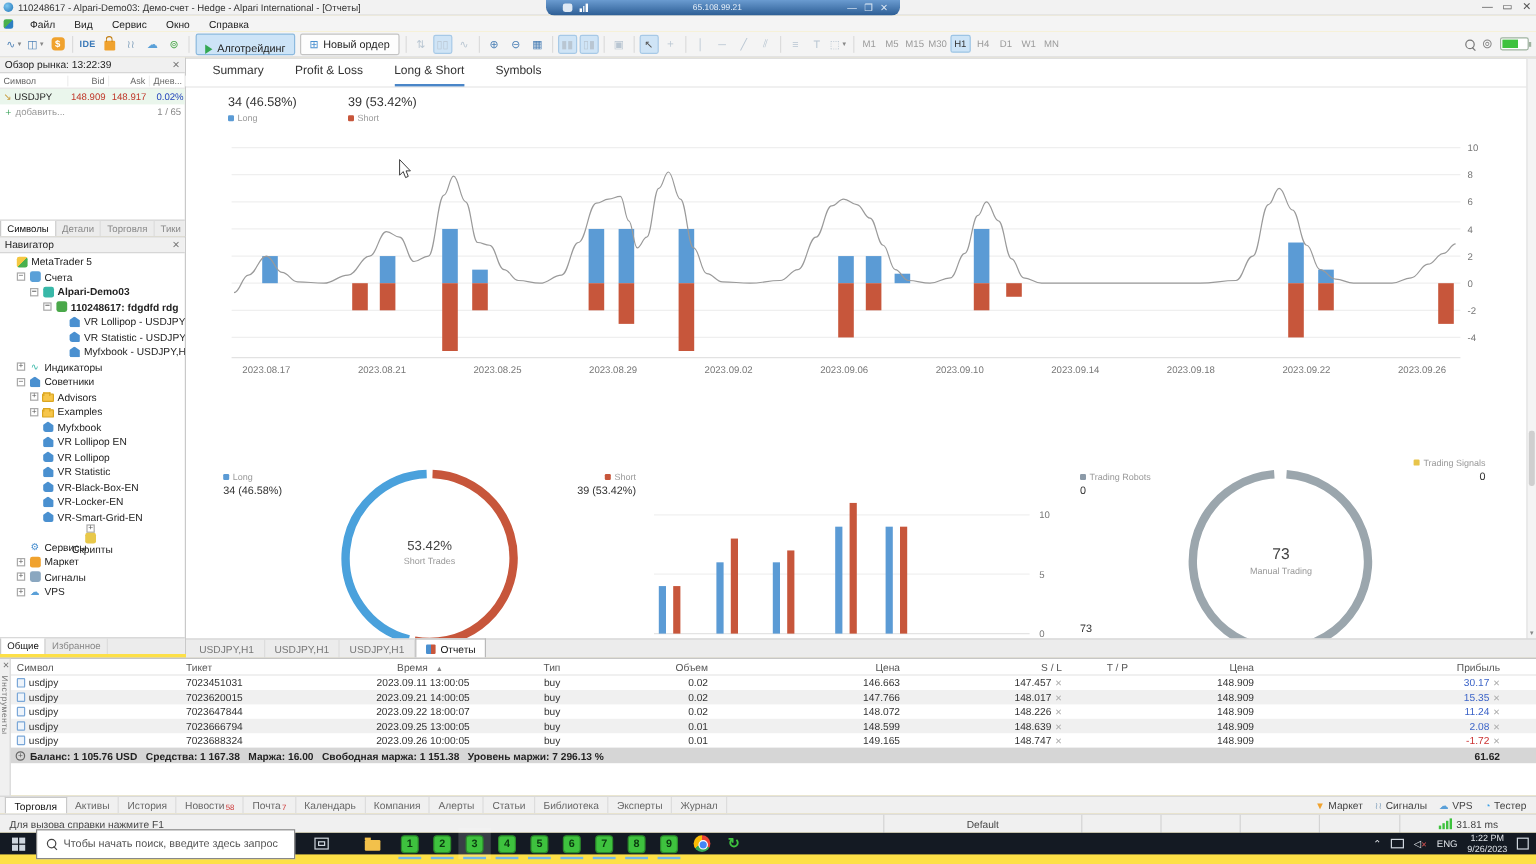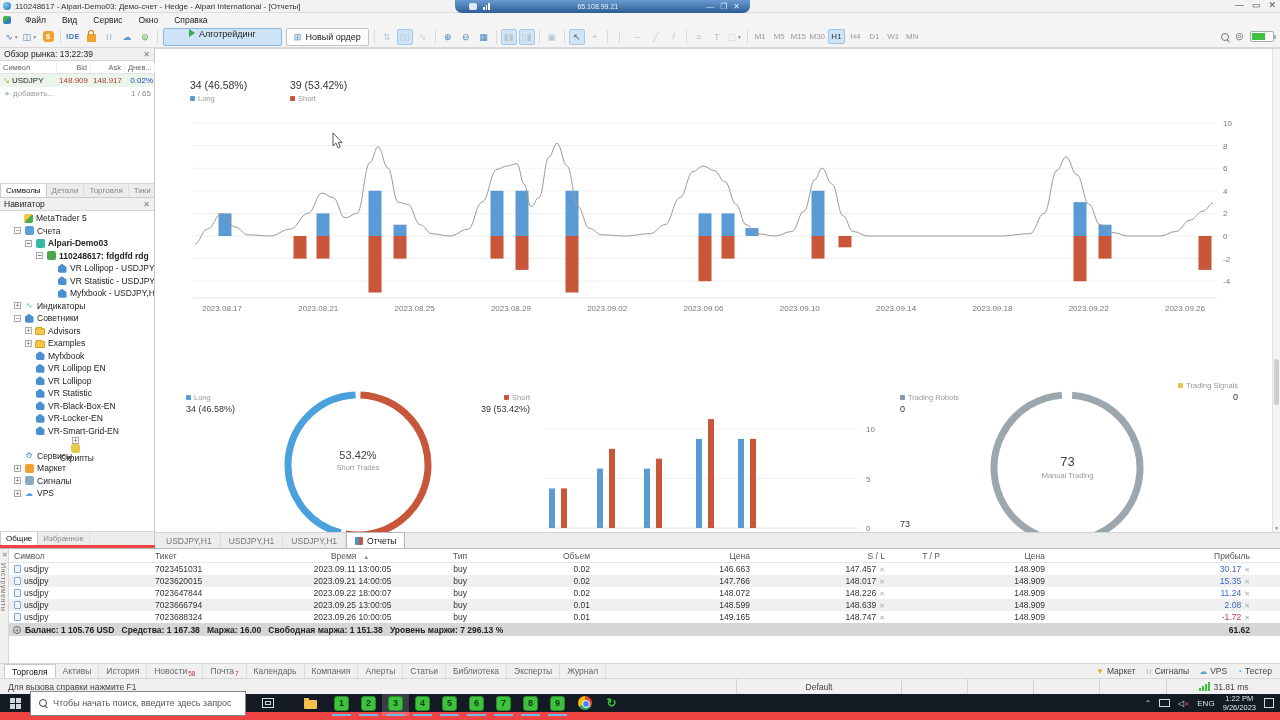--- a/index.html
+++ b/index.html
@@ -1,17 +1,17 @@
 <!DOCTYPE html>
 <html><head>
 <meta charset="utf-8">
 <style>
   html,body{margin:0;padding:0;background:#888;}
   *{box-sizing:border-box;font-family:"Liberation Sans",sans-serif;}
-  .screen{position:relative;width:1280px;height:720px;background:#ef4444;overflow:hidden;font-family:"Liberation Sans",sans-serif;}
+  .screen{position:relative;width:1280px;height:720px;background:#fde047;overflow:hidden;font-family:"Liberation Sans",sans-serif;}
   
   .titlebar{position:absolute;left:0;top:0;width:1280px;height:13px;background:#f2f2f2;border-bottom:1px solid #dcdcdc;display:flex;align-items:center;font-size:8px;color:#333;}
   .app-icon{width:8px;height:8px;margin:0 4px 0 3px;border-radius:50%;background:radial-gradient(circle at 35% 35%,#7ec8f0,#1d72b8);}
   .win-controls{position:absolute;right:4px;top:0;display:flex;gap:8px;font-size:9px;color:#555;}
   .rdp-bar{position:absolute;left:455px;top:0;width:295px;height:13px;background:linear-gradient(#6a9bd0,#2c5d94);border-radius:0 0 7px 7px;display:flex;align-items:center;color:#eaf2fa;font-size:7px;}
   .rdp-pin{width:8px;height:7px;background:#dfe9f4;border-radius:2px;margin-left:14px;}
   .rdp-sig{display:flex;align-items:flex-end;gap:1px;margin-left:6px;}
   .rdp-sig i{display:block;width:1.5px;background:#fff;}
   .rdp-addr{flex:1;text-align:center;}
   .rdp-controls{display:flex;gap:6px;margin-right:10px;font-size:8px;color:#dce8f5;}
@@ -23,21 +23,21 @@
   .toolbar{position:absolute;left:0;top:26px;width:1280px;height:22px;background:#f4f4f4;border-bottom:1px solid #d8d8d8;display:flex;align-items:center;padding-left:3px;font-size:9px;color:#4a7fb5;}
   .tb-ic{min-width:16px;height:16px;display:flex;align-items:center;justify-content:center;margin:0 1px;border-radius:2px;font-size:9px;}
   .tb-ic.dis{color:#b9c6d2;}
   .tb-ic.hl{background:#cfe4f6;border:1px solid #a7c9e6;}
   .tb-sep{width:1px;height:14px;background:#dcdcdc;margin:0 3px;}
   .tb-caret{font-size:5px;color:#888;margin-left:1px;}
   .chip-coin{width:11px;height:11px;border-radius:3px;background:#f0a22e;color:#fff;font-size:8px;font-weight:bold;display:flex;align-items:center;justify-content:center;}
   .chip-lock{width:9px;height:8px;background:#f0a22e;border-radius:1px;position:relative;margin-top:3px;}
   .chip-lock::before{content:"";position:absolute;left:1.5px;top:-4px;width:4px;height:4px;border:1.5px solid #c27f14;border-bottom:none;border-radius:3px 3px 0 0;}
   .ide-txt{font-size:7.5px;font-weight:bold;color:#3a79b8;letter-spacing:.3px;}
-  .btn-algo{display:flex;align-items:flex-start;gap:4px;height:18px;padding:0 25px;background:#cde4f7;border:1px solid #8bb9de;border-radius:2px;color:#222;font-size:9px;margin:5px 2px;}
+  .btn-algo{display:flex;align-items:flex-end;gap:4px;height:18px;padding:0 7px;background:#cde4f7;border:1px solid #8bb9de;border-radius:2px;color:#222;font-size:9px;margin:5px 2px;}
   .play-ic{width:0;height:0;border-left:6px solid #34a853;border-top:4px solid transparent;border-bottom:4px solid transparent;}
   .btn-order{display:flex;align-items:center;gap:4px;height:18px;padding:0 7px;background:#fdfdfd;border:1px solid #c4c4c4;border-radius:2px;color:#222;font-size:9px;margin:0 2px;}
   .order-ic{color:#4a90d0;font-size:9px;}
   .tf{min-width:17px;height:15px;display:flex;align-items:center;justify-content:center;font-size:8px;color:#9a9a9a;margin:0 1px;border-radius:2px;}
   .tf.active{background:#cde4f7;border:1px solid #9cc4e4;color:#333;}
   .tb-right{margin-left:auto;display:flex;align-items:center;margin-right:6px;gap:6px;}
   .search-glyph{position:relative;width:8px;height:8px;}
   .search-glyph::before{content:"";position:absolute;left:0;top:0;width:6px;height:6px;border:1.3px solid #777;border-radius:50%;}
   .search-glyph::after{content:"";position:absolute;left:6px;top:6px;width:4px;height:1.4px;background:#777;transform:rotate(45deg);transform-origin:0 0;}
   .batt{width:24px;height:11px;border:1px solid #9fb3a0;border-radius:2px;background:#fff;position:relative;}
@@ -282,21 +282,21 @@
         <span class="mini-tab">Тики</span>
       </div>
   </div>
 
   <div class="nav">
     <div class="panel-hdr">
       <span>Навигатор</span>
       <span class="x">✕</span>
     </div>
     <div class="tree" id="nav-tree">
-        <div class="tree-item" style="padding-left: 13px;">
+        <div class="tree-item" style="padding-left: 3px;">
           <span class="exp none"></span>
           <span class="t-ic">
             <span class="chip" style="background: linear-gradient(135deg, rgb(245, 200, 66) 50%, rgb(73, 176, 78) 50%);"></span>
           </span>
           <span>MetaTrader 5</span>
         </div>
         <div class="tree-item" style="padding-left: 14px;">
           <span class="exp">−</span>
           <span class="t-ic">
             <span class="chip" style="background: rgb(90, 160, 216);"></span>
@@ -445,20 +445,26 @@
           <span>VPS</span>
         </div>
       </div>
     <div class="mini-tabs" id="nav-tabs">
         <span class="mini-tab active">Общие</span>
         <span class="mini-tab">Избранное</span>
       </div>
   </div>
 
   <div class="main">
+    <div class="report-tabs" id="report-tabs">
+        <span class="report-tab">Summary</span>
+        <span class="report-tab">Profit &amp; Loss</span>
+        <span class="report-tab active">Long &amp; Short</span>
+        <span class="report-tab">Symbols</span>
+      </div>
 
     <div class="stat" style="left:35px;">
       <div>34 (46.58%)</div>
       <div class="leg">
           <span class="dot" style="background:#5b9bd5"></span>
           <span>Long</span>
         </div>
     </div>
     <div class="stat" style="left:135px;">
       <div>39 (53.42%)</div>

